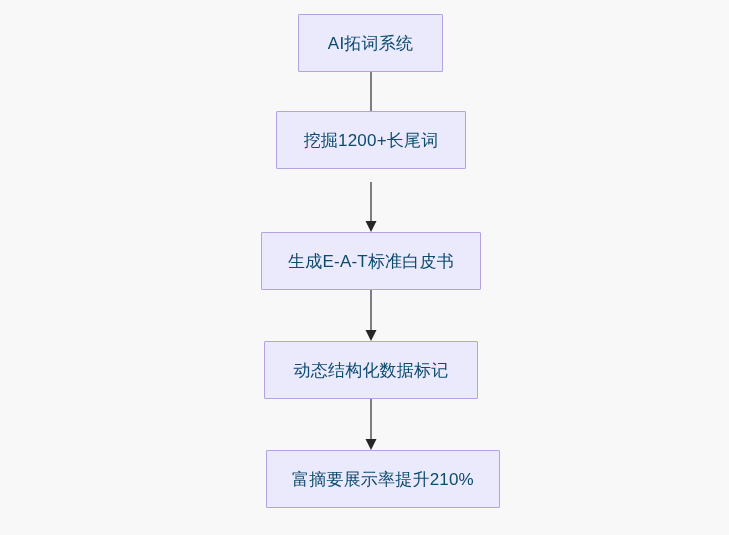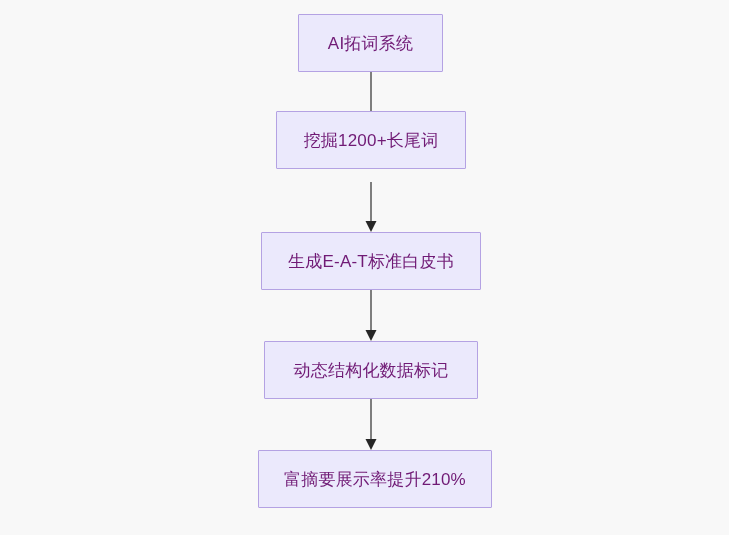--- a/index.html
+++ b/index.html
@@ -21,21 +21,21 @@
   }
   .node {
     position: absolute;
     box-sizing: border-box;
     background: #ebe9fc;
     border: 1.5px solid #b4a2e3;
     border-radius: 1px;
     display: flex;
     align-items: center;
     justify-content: center;
-    color: #701a75;
+    color: #0c4a6e;
     font-size: 17px;
     line-height: 1;
     letter-spacing: 0.2px;
     white-space: nowrap;
   }
   .node-label {
     display: block;
     padding: 0 4px;
   }
   .connector {
@@ -84,17 +84,17 @@
   </div>
 
   <div class="node" style="left:264px; top:341px; width:214px; height:58px;">
     <span class="node-label">动态结构化数据标记</span>
   </div>
 
   <div class="node" style="left:261px; top:232px; width:220px; height:58px;">
     <span class="node-label">生成E-A-T标准白皮书</span>
   </div>
 
-  <div class="node" style="left:258px; top:450px; width:234px; height:58px;">
+  <div class="node" style="left:266px; top:450px; width:234px; height:58px;">
     <span class="node-label">富摘要展示率提升210%</span>
   </div>
 
 </div>
 
 </body></html>

